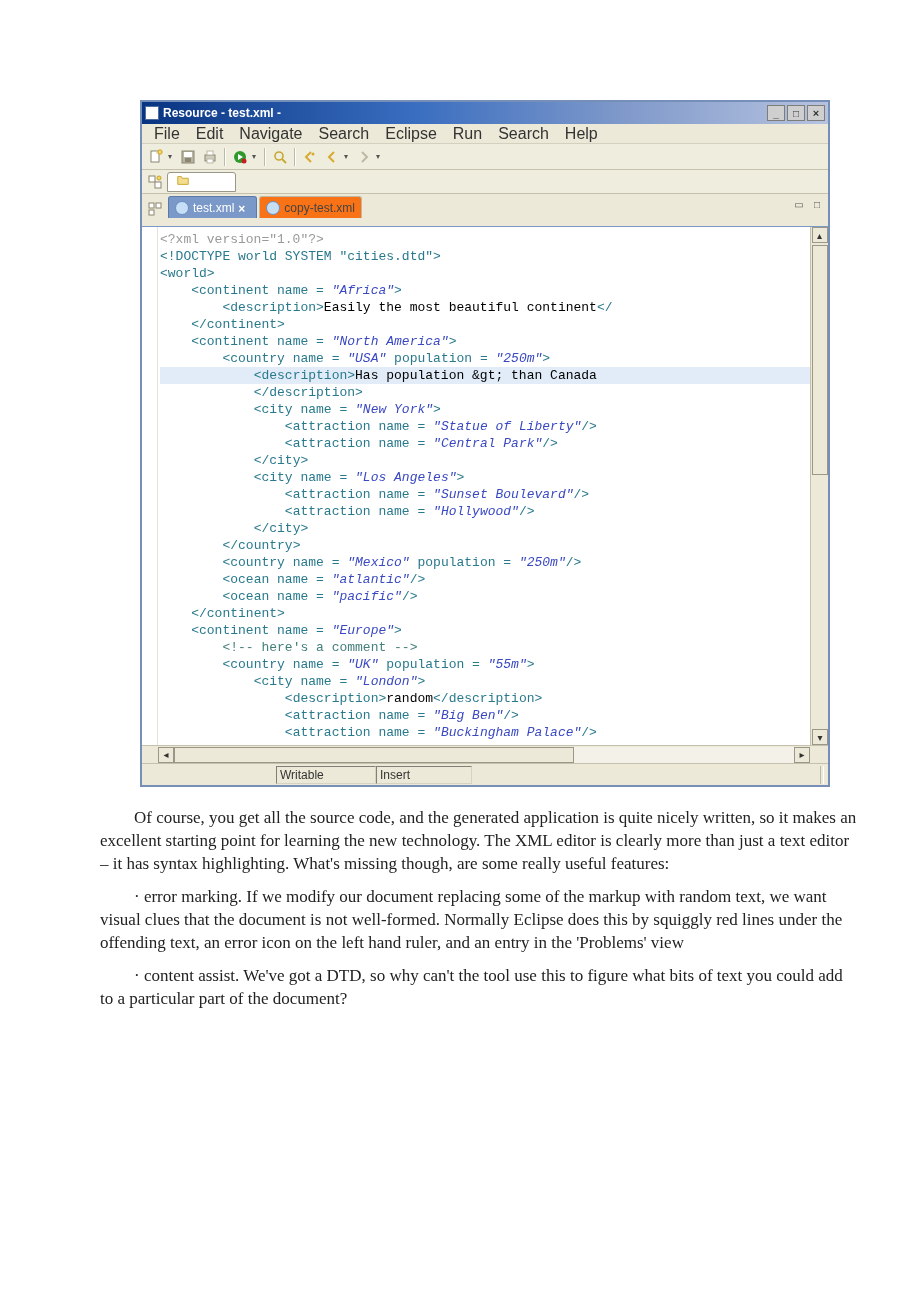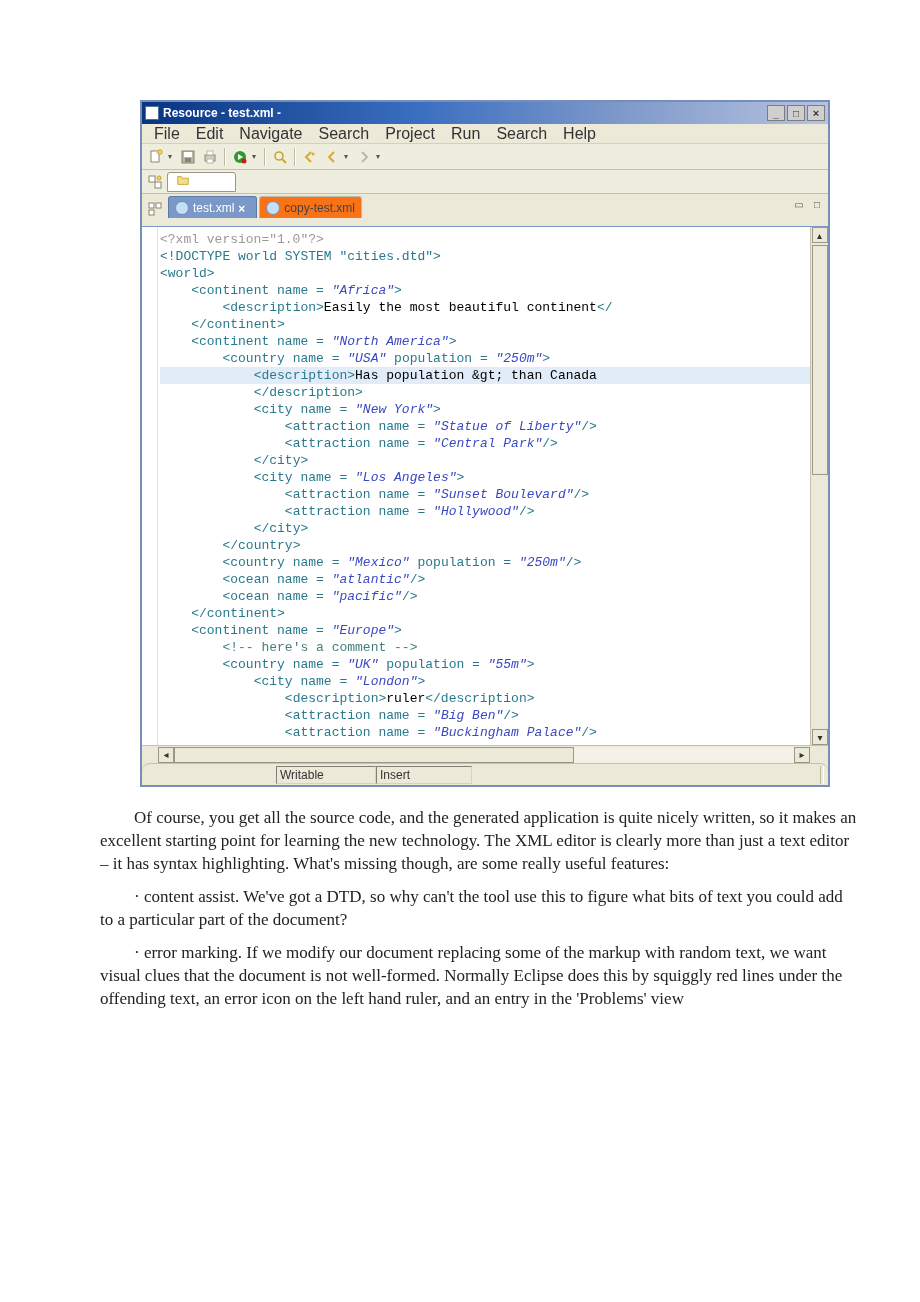--- a/index.html
+++ b/index.html
@@ -43,21 +43,21 @@
 .c-doctype { color: #29798d; }
 .c-xmldecl { color: #999; }
 .hl { background: #e1ecf8; display: inline-block; width: 100%; }
 .vscroll { width: 18px; background: #ece9d8; border-left: 1px solid #c5c1ad; position: relative; }
 .vscroll-btn { width: 16px; height: 16px; background: #ece9d8; border: 1px solid #9a9789; margin: 0 auto; display: flex; align-items: center; justify-content: center; font-size: 10px; color: #333; cursor: pointer; }
 .vscroll .thumb { position: absolute; left: 1px; width: 16px; height: 230px; top: 18px; background: #ece9d8; border: 1px solid #9a9789; cursor: pointer; }
 .hscroll { height: 18px; background: #ece9d8; border-top: 1px solid #c5c1ad; display: flex; align-items: center; position: relative; }
 .hscroll-btn { width: 16px; height: 16px; background: #ece9d8; border: 1px solid #9a9789; display: flex; align-items: center; justify-content: center; font-size: 10px; color: #333; cursor: pointer; }
 .hscroll .track { flex: 1; height: 16px; background: #f4f2e8; position: relative; }
 .hscroll .thumb { position: absolute; left: 0; top: 0; width: 400px; height: 16px; background: #ece9d8; border: 1px solid #9a9789; cursor: pointer; }
-.statusbar { height: 22px; background: #ece9d8; border-top: 1px solid #c5c1ad; display: flex; align-items: center; padding: 0 4px; border-radius: 8px; }
+.statusbar { height: 22px; background: #ece9d8; border-top: 1px solid #c5c1ad; display: flex; align-items: center; padding: 0 4px; }
 .status-cell { padding: 0 3px; font-size: 12px; color: #333; border: 1px inset #d6d3c3; height: 18px; display: flex; align-items: center; }
 .status-spacer { width: 130px; }
 .status-sep { width: 4px; height: 18px; border-left: 1px solid #bdb9a5; border-right: 1px solid #fff; margin: 0 0 0 auto; }
 .doc-text { font-family: 'Times New Roman', serif; font-size: 17px; line-height: 1.35; margin: 20px 63px 0 100px; color: #222; }
 .doc-text p { margin: 10px 0; }
 svg.icon { width: 16px; height: 16px; }
 </style>
 </head>
 <body>
 
@@ -73,21 +73,21 @@
       <div class="winctrl-btn">□</div>
       <div class="winctrl-btn close">×</div>
     </div>
   </div>
 
   <div class="menubar">
     <div class="menubar-item">File</div>
     <div class="menubar-item">Edit</div>
     <div class="menubar-item">Navigate</div>
     <div class="menubar-item">Search</div>
-    <div class="menubar-item">Project</div>
+    <div class="menubar-item">Eclipse</div>
     <div class="menubar-item">Run</div>
     <div class="menubar-item">Search</div>
     <div class="menubar-item">Help</div>
   </div>
 
   <div class="toolbar">
     <div class="tb-btn">
           <svg class="icon" viewBox="0 0 16 16">
             <rect x="3" y="2" width="8" height="11" fill="#fff" stroke="#8a8671"></rect>
             <path d="M8 2 L11 5 L8 5 Z" fill="#e9e6d2"></path>
@@ -208,21 +208,21 @@
             <span class="c-tag">&lt;/city&gt;</span>
         <span class="c-tag">&lt;/country&gt;</span>
         <span class="c-tag">&lt;country</span><span class="c-attr"> name = </span><span class="c-attrval">"Mexico"</span><span class="c-attr"> population = </span><span class="c-attrval">"250m"</span><span class="c-tag">/&gt;</span>
         <span class="c-tag">&lt;ocean</span><span class="c-attr"> name = </span><span class="c-attrval">"atlantic"</span><span class="c-tag">/&gt;</span>
         <span class="c-tag">&lt;ocean</span><span class="c-attr"> name = </span><span class="c-attrval">"pacific"</span><span class="c-tag">/&gt;</span>
     <span class="c-tag">&lt;/continent&gt;</span>
     <span class="c-tag">&lt;continent</span><span class="c-attr"> name = </span><span class="c-attrval">"Europe"</span><span class="c-tag">&gt;</span>
         <span class="c-comment">&lt;!-- here's a comment --&gt;</span>
         <span class="c-tag">&lt;country</span><span class="c-attr"> name = </span><span class="c-attrval">"UK"</span><span class="c-attr"> population = </span><span class="c-attrval">"55m"</span><span class="c-tag">&gt;</span>
             <span class="c-tag">&lt;city</span><span class="c-attr"> name = </span><span class="c-attrval">"London"</span><span class="c-tag">&gt;</span>
-                <span class="c-tag">&lt;description&gt;</span><span class="c-text">ruler</span><span class="c-tag">&lt;/description&gt;</span>
+                <span class="c-tag">&lt;description&gt;</span><span class="c-text">random</span><span class="c-tag">&lt;/description&gt;</span>
                 <span class="c-tag">&lt;attraction</span><span class="c-attr"> name = </span><span class="c-attrval">"Big Ben"</span><span class="c-tag">/&gt;</span>
                 <span class="c-tag">&lt;attraction</span><span class="c-attr"> name = </span><span class="c-attrval">"Buckingham Palace"</span><span class="c-tag">/&gt;</span>
 </div>
         <div class="vscroll">
           <div class="vscroll-btn">▴</div>
           <div class="thumb"></div>
           <div class="vscroll-btn" style="position:absolute;bottom:0;left:1px;">▾</div>
         </div>
       </div>
     </div>
@@ -241,17 +241,17 @@
     <div class="status-spacer"></div>
     <div class="status-cell" style="width:100px">Writable</div>
     <div class="status-cell" style="width:96px">Insert</div>
     <div class="status-sep"></div>
   </div>
 
 </div>
 
 <div class="doc-text">
   <p style="text-indent:2em">Of course, you get all the source code, and the generated application is quite nicely written, so it makes an excellent starting point for learning the new technology. The XML editor is clearly more than just a text editor – it has syntax highlighting. What's missing though, are some really useful features:</p>
+  <p style="text-indent:2em">· error marking. If we modify our document replacing some of the markup with random text, we want visual clues that the document is not well-formed. Normally Eclipse does this by squiggly red lines under the offending text, an error icon on the left hand ruler, and an entry in the 'Problems' view</p>
   <p style="text-indent:2em">· content assist. We've got a DTD, so why can't the tool use this to figure what bits of text you could add to a particular part of the document?</p>
-  <p style="text-indent:2em">· error marking. If we modify our document replacing some of the markup with random text, we want visual clues that the document is not well-formed. Normally Eclipse does this by squiggly red lines under the offending text, an error icon on the left hand ruler, and an entry in the 'Problems' view</p>
 </div>
 
 </div>
 
 </body></html>

